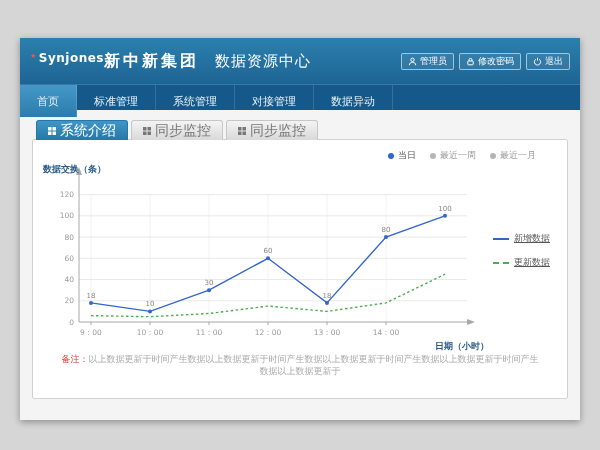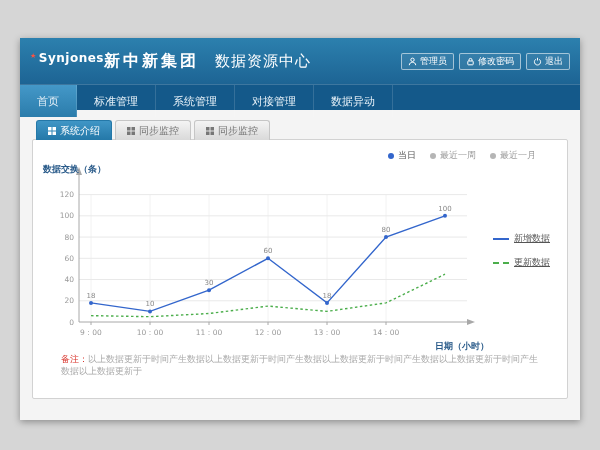--- a/index.html
+++ b/index.html
@@ -34,21 +34,21 @@
   .nav-item {
     display:flex; align-items:center; padding:16px 17px; color:#e8f2f9;
     border-right:1px solid rgba(255,255,255,.14); cursor:pointer;
   }
   .nav-item.active { background:linear-gradient(180deg,#4498c8,#2b7cab); }
   
   .content { padding:10px 12px 0; position:relative; }
   .tabrow { display:flex; gap:3px; padding-left:4px; position:relative; z-index:2; }
   .tab {
     display:flex; align-items:center; gap:4px; height:20px; padding:0 11px;
-    font-size:10px; color:#777; cursor:pointer;
+    font-size:14px; color:#777; cursor:pointer;
     background:linear-gradient(180deg,#f4f4f4,#d9d9d9);
     border:1px solid #c6c6c6; border-bottom:none; border-radius:3px 3px 0 0;
   }
   .tab.active {
     background:linear-gradient(180deg,#4096c6,#2478a8); color:#fff; border-color:#2478a8;
   }
   .tab-ic { display:block; }
   .panel {
     position:relative; height:260px; background:#fff;
     border:1px solid #d2d2d2; border-radius:2px; margin-top:-1px;
@@ -62,21 +62,21 @@
   .pl-dot { width:6px; height:6px; border-radius:50%; background:#bbb; }
   #chart-svg { position:absolute; left:8px; top:20px; }
   .series-legend {
     position:absolute; right:8px; top:92px; width:66px;
     display:flex; flex-direction:column; gap:11px; font-size:9px; color:#555;text-decoration:underline;
   }
   .sl-item { display:flex; align-items:center; gap:5px; }
   .sl-line { width:16px; height:0; border-top:2px solid #3366cc; }
   .sl-line.dashed { border-top-style:dashed; }
   .note {
-    position:absolute; left:0; right:0; bottom:20px; 
+    position:absolute; left:0; right:0; bottom:20px; text-align:center;
     font-size:9px; color:#aaa; padding:0 28px; line-height:1.4;
   }
   .note-label { color:#d9342b; }
   button { outline:none; }
 </style>
 </head>
 <body>
 
 <div class="window">
 

